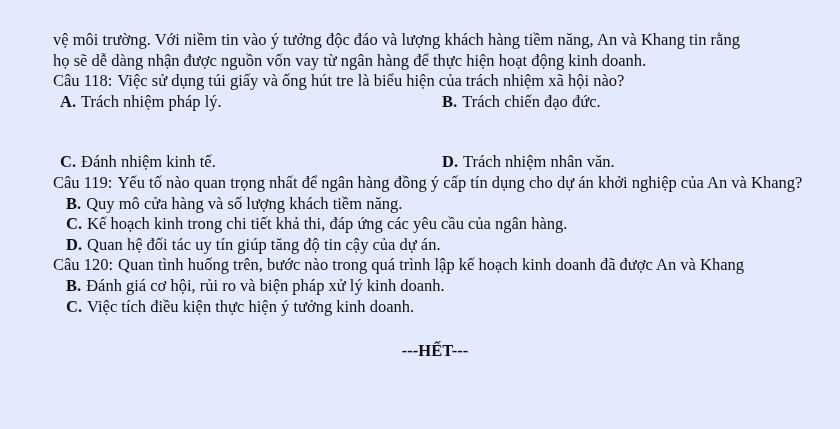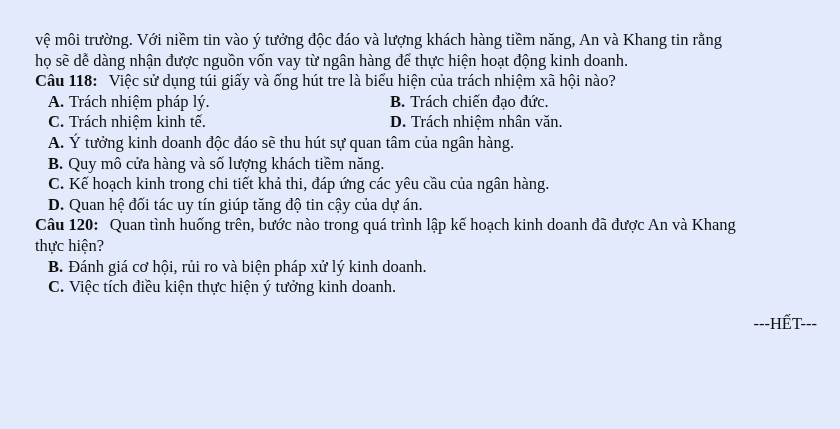--- a/index.html
+++ b/index.html
@@ -11,35 +11,36 @@
   body {
     background: #e3eafb;
     color: #101010;
     font-family: "Liberation Serif", "DejaVu Serif", serif;
     font-size: 16.5px;
     line-height: 20.6px;
   }
   .page {
     width: 840px;
     height: 429px;
-    padding: 30px 23px 0 35px;
+    padding: 30px 23px 0 53px;
   }
   .line { white-space: nowrap; }
-  b.lbl { font-weight: bold; margin-right: 11px; }
+  b.lbl { font-weight: normal; margin-right: 5px; }
   .opts { margin-left: 13px; }
   .opts-grid {
-    margin-left: 13px;
+    margin-left: 7px;
     display: grid;
     grid-template-columns: 342px 1fr;
+    gap: 40px;
   }
   .opt b { font-weight: bold; margin-right: 5px; }
   .footer {
-    margin-top: 16px;
-    text-align: right;
-    font-weight: normal;
+    margin-top: 24px;
+    text-align: center;
+    font-weight: bold;
   }
 </style>
 </head>
 <body>
 
 <div class="page">
 
   <div>
     <div class="line">vệ môi trường. Với niềm tin vào ý tưởng độc đáo và lượng khách hàng tiềm năng, An và Khang tin rằng</div>
     <div class="line">họ sẽ dễ dàng nhận được nguồn vốn vay từ ngân hàng để thực hiện hoạt động kinh doanh.</div>
@@ -50,50 +51,49 @@
       <b class="lbl">Câu 118:</b><span>Việc sử dụng túi giấy và ống hút tre là biểu hiện của trách nhiệm xã hội nào?</span>
     </div>
     <div class="opts-grid">
       <div class="opt line">
         <b>A.</b><span>Trách nhiệm pháp lý.</span>
       </div>
       <div class="opt line">
         <b>B.</b><span>Trách chiến đạo đức.</span>
       </div>
       <div class="opt line">
-        <b>C.</b><span>Trách nhiệm kinh tế.</span>
+        <b>C.</b><span>Đánh nhiệm kinh tế.</span>
       </div>
       <div class="opt line">
         <b>D.</b><span>Trách nhiệm nhân văn.</span>
       </div>
     </div>
   </div>
 
   <div>
+    <div class="line">
+      <b class="lbl">Câu 119:</b><span>Yếu tố nào quan trọng nhất để ngân hàng đồng ý cấp tín dụng cho dự án khởi nghiệp của An và Khang?</span>
+    </div>
     <div class="opts">
-      <div class="opt line">
-        <b>A.</b><span>Ý tưởng kinh doanh độc đáo sẽ thu hút sự quan tâm của ngân hàng.</span>
-      </div>
       <div class="opt line">
         <b>B.</b><span>Quy mô cửa hàng và số lượng khách tiềm năng.</span>
       </div>
       <div class="opt line">
         <b>C.</b><span>Kế hoạch kinh trong chi tiết khả thi, đáp ứng các yêu cầu của ngân hàng.</span>
       </div>
       <div class="opt line">
         <b>D.</b><span>Quan hệ đối tác uy tín giúp tăng độ tin cậy của dự án.</span>
       </div>
     </div>
   </div>
 
   <div>
     <div class="line">
       <b class="lbl">Câu 120:</b><span>Quan tình huống trên, bước nào trong quá trình lập kế hoạch kinh doanh đã được An và Khang</span>
     </div>
-    <div class="line">thực hiện?</div>
     <div class="opts">
       <div class="opt line">
         <b>B.</b><span>Đánh giá cơ hội, rủi ro và biện pháp xử lý kinh doanh.</span>
       </div>
       <div class="opt line">
         <b>C.</b><span>Việc tích điều kiện thực hiện ý tưởng kinh doanh.</span>
       </div>
     </div>
   </div>
 

